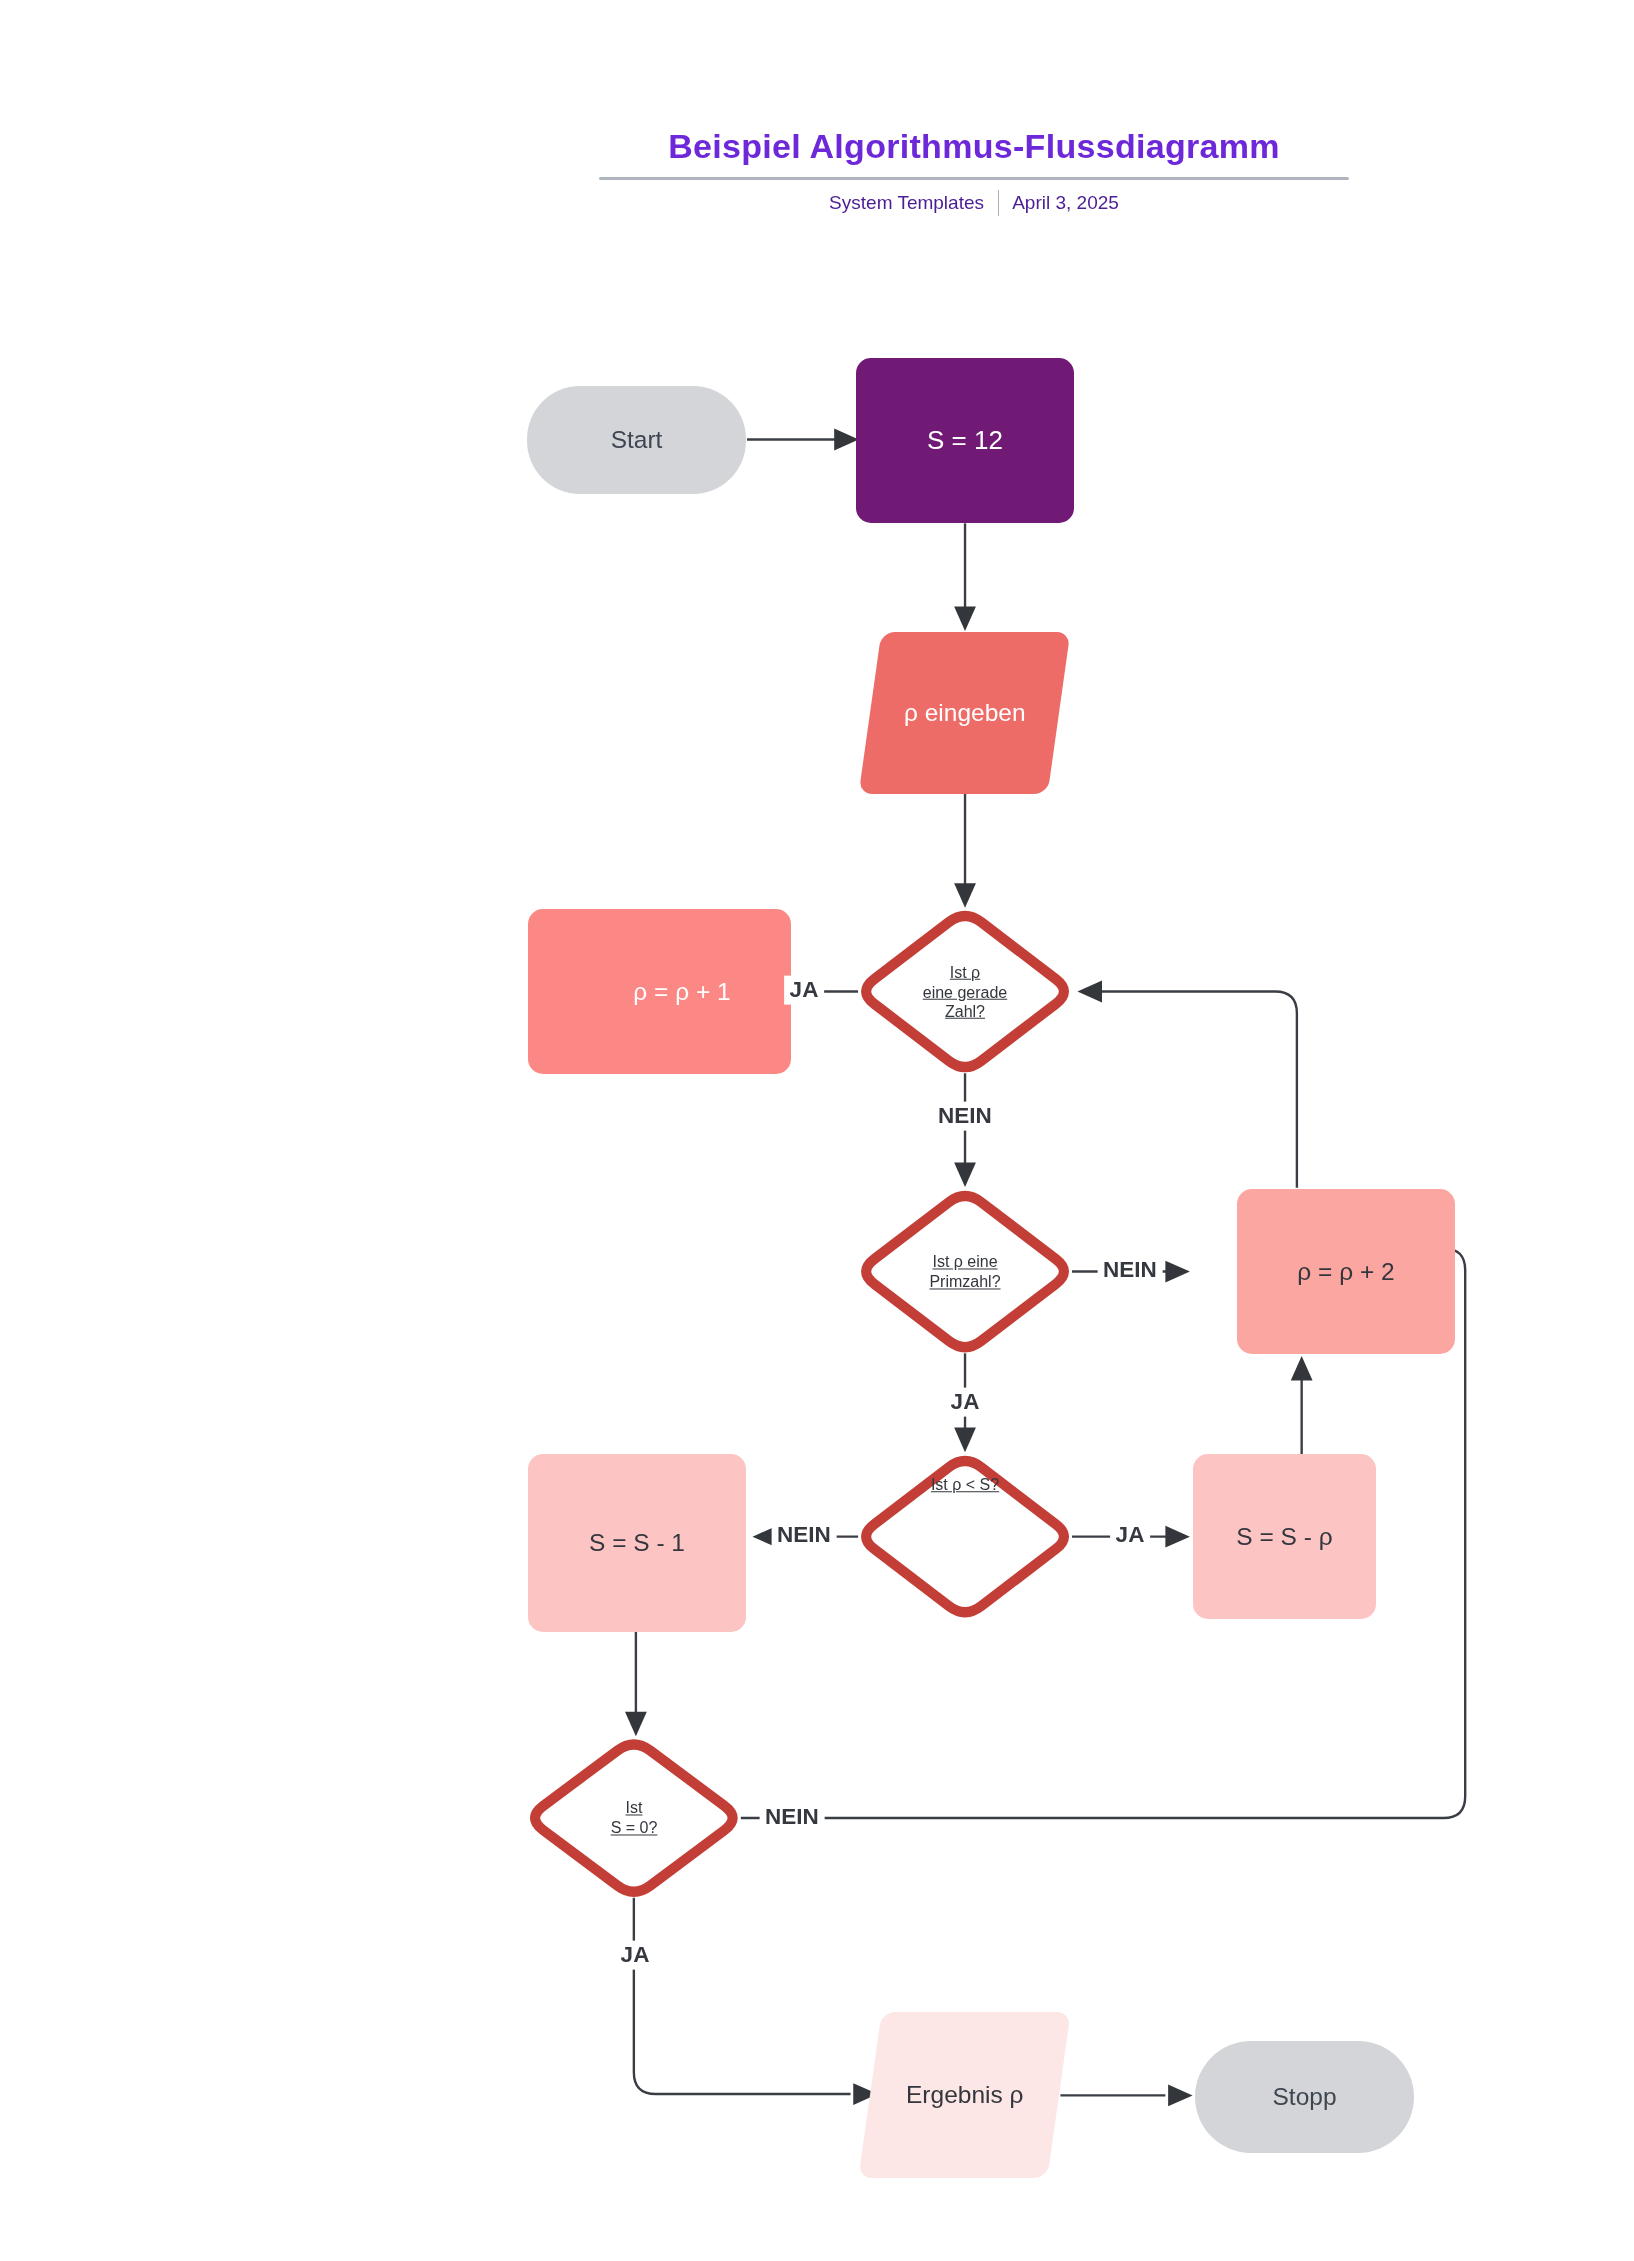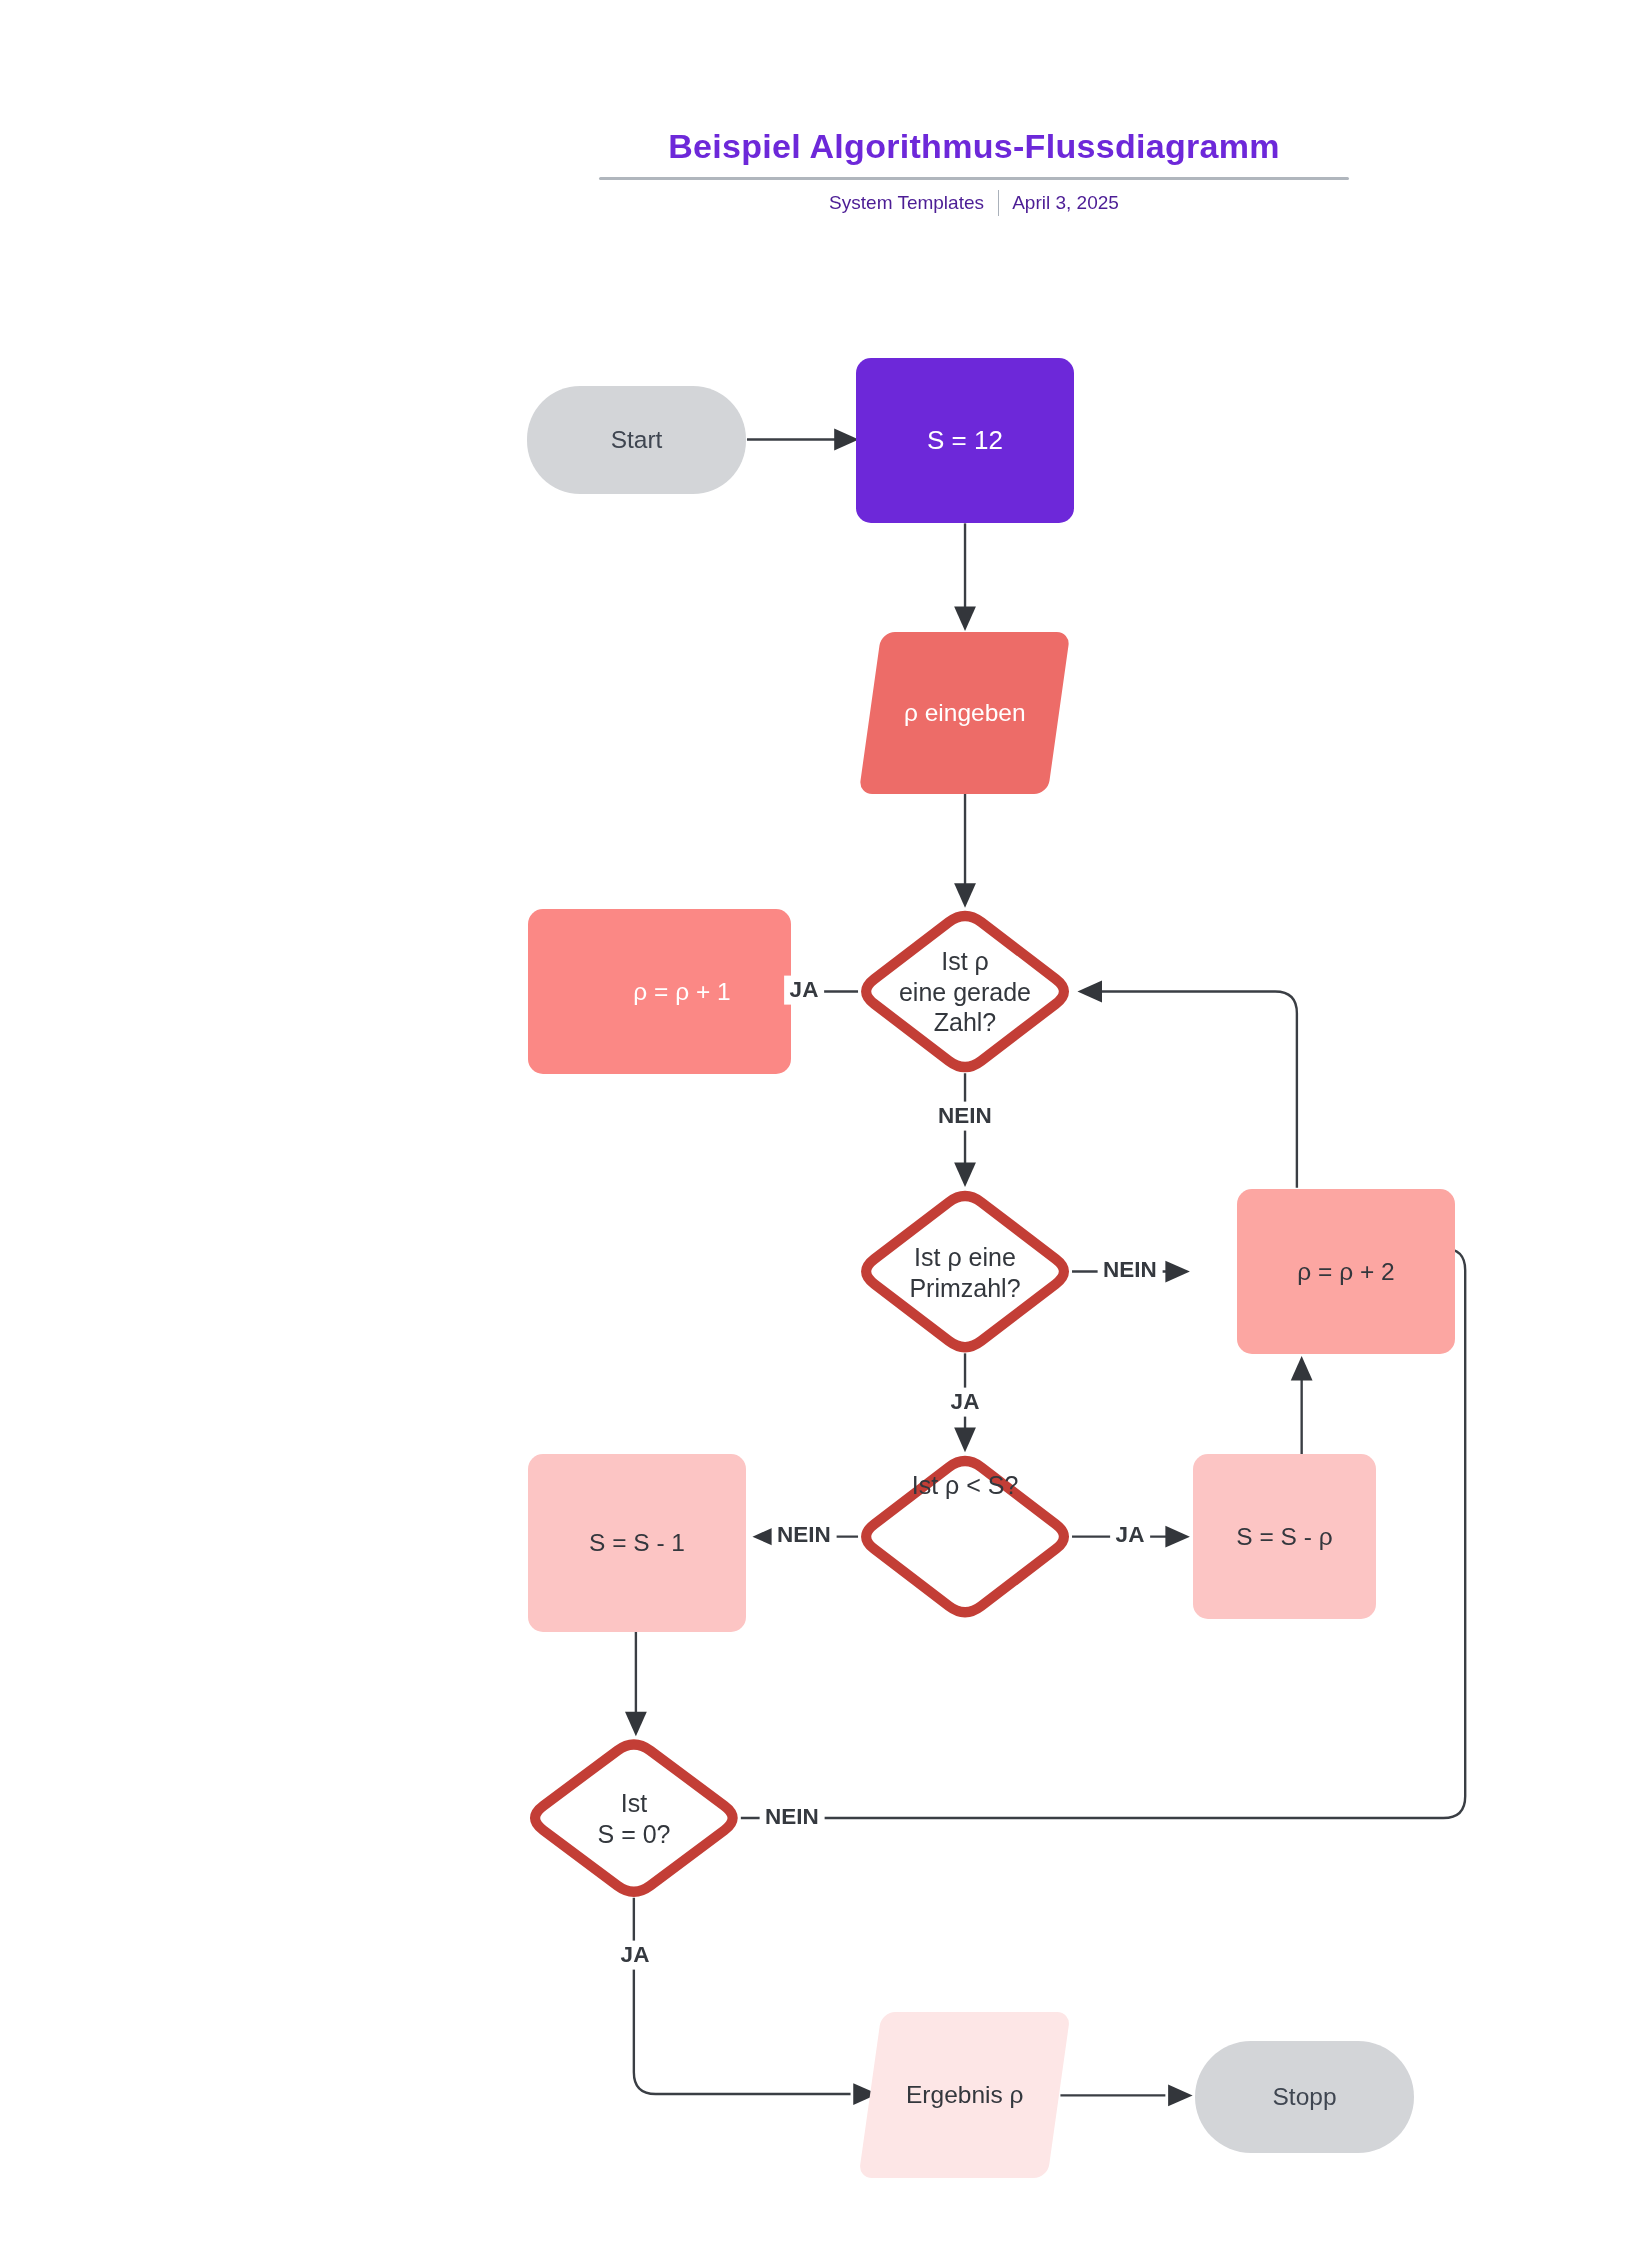--- a/index.html
+++ b/index.html
@@ -13,31 +13,31 @@
   .hdr-rule{margin:11px auto 0;width:750px;height:3.4px;background:#b0b6bd;border-radius:2px;}
   .hdr-sub{margin-top:9.5px;display:flex;justify-content:center;align-items:center;
            font-size:19px;color:#4c1d95;}
   .hdr-sep{display:inline-block;width:0;height:26px;border-left:1.4px solid #aab1ba;margin:0 13.6px;}
 
   
   .node{position:absolute;display:flex;align-items:center;justify-content:center;
         font-size:24.5px;color:#33373d;text-align:center;}
   .pill{background:#d3d5d8;border-radius:56px;color:#3f4651;}
   .proc{border-radius:15px;}
-  .proc-dark{background:#6d28d9;color:#ffffff;font-size:26px;}
+  .proc-dark{background:#701a75;color:#ffffff;font-size:26px;}
   .proc-salmon{background:#fb8885;color:#ffffff;}
   .proc-pink{background:#fca6a2;color:#33373d;margin-left:44px;}
   .proc-lightpink{background:#fcc5c4;color:#33373d;}
   .para{border-radius:13.6px;transform:skewX(-8deg);}
   .para > span{display:block;transform:skewX(8deg);}
   .para-coral{background:#ed6c68;color:#ffffff;}
   .para-pale{background:#fde6e6;color:#33373d;}
 
   .dtext{position:absolute;transform:translate(-50%,-50%);line-height:1.22;
-         font-size:25px;color:#33373d;text-align:center;white-space:nowrap;}
+         font-size:16px;color:#33373d;text-align:center;white-space:nowrap;text-decoration:underline;}
 
   .elabel{position:absolute;transform:translate(-50%,-50%);background:#ffffff;
           padding:1.4px 5.5px;font-size:22.5px;font-weight:700;color:#35393f;white-space:nowrap;}
 </style>
 </head>
 <body>
 
 <div id="canvas">
 
   <div class="hdr">

